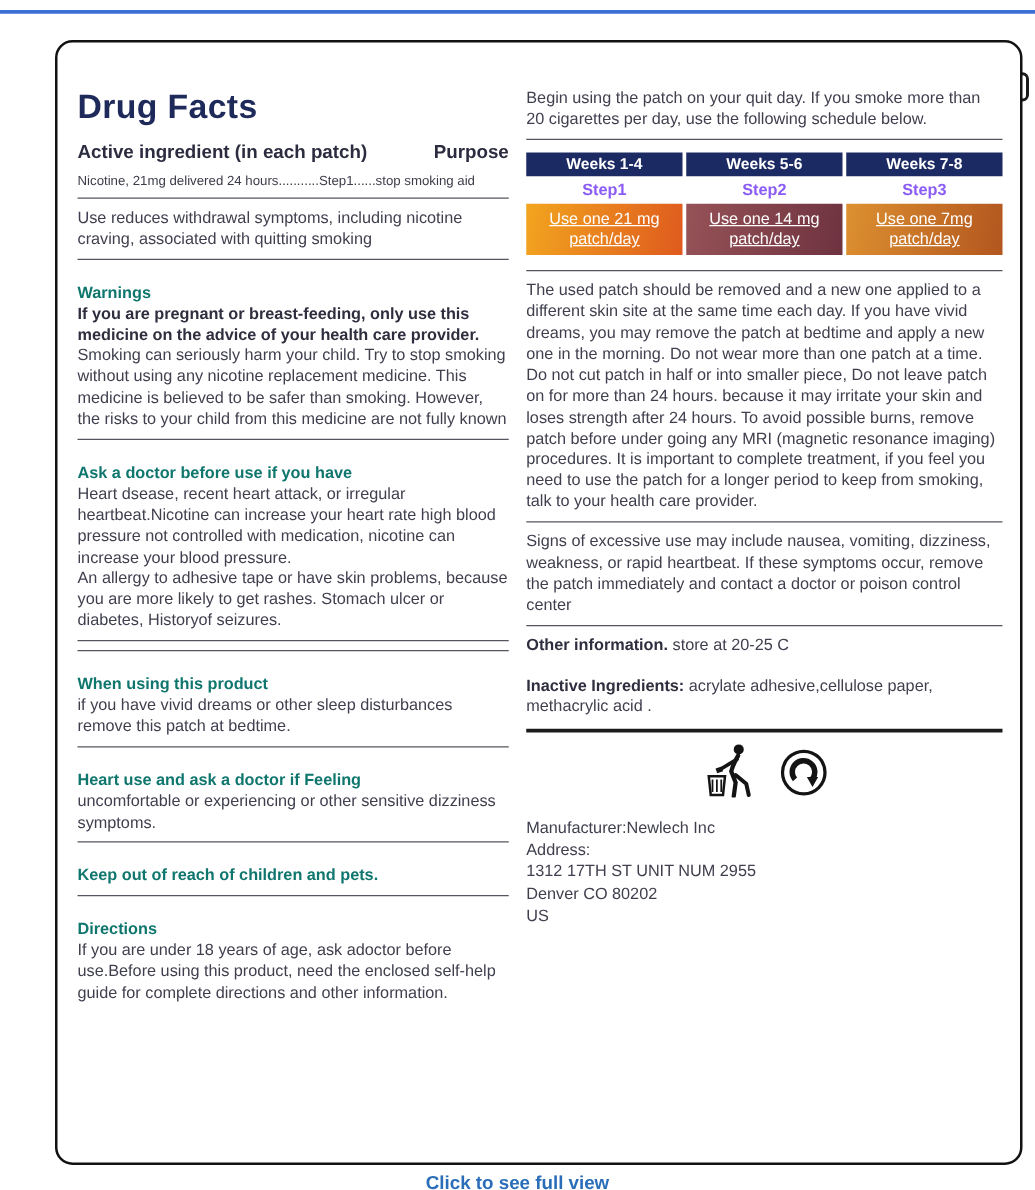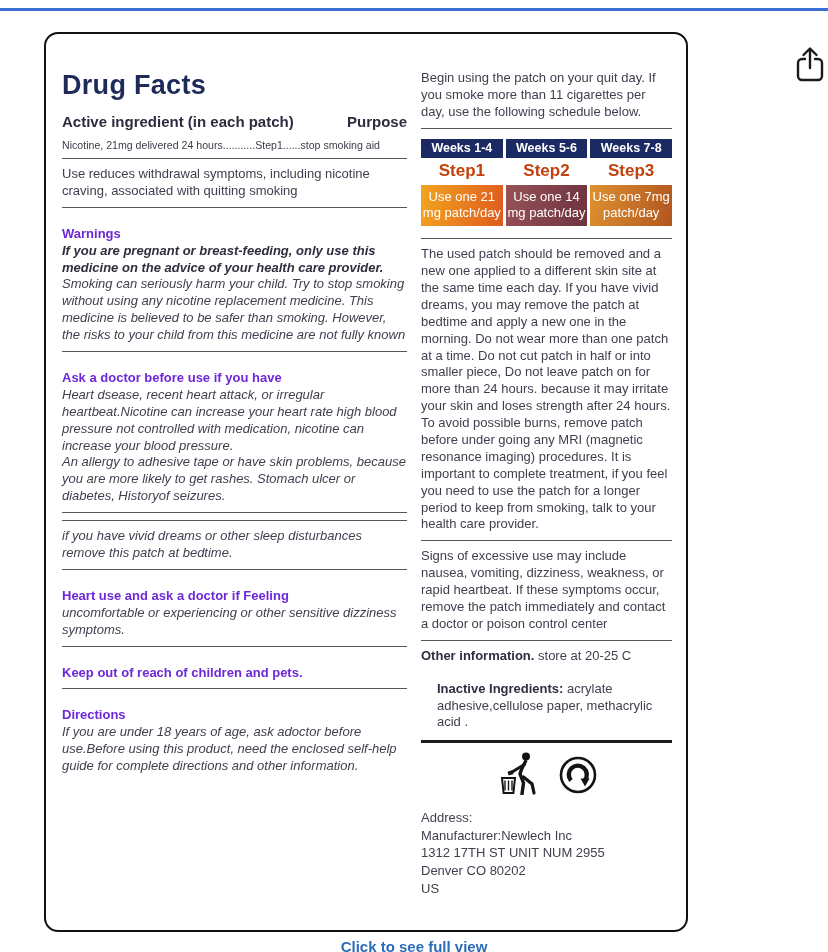--- a/index.html
+++ b/index.html
@@ -5,46 +5,46 @@
   * { box-sizing: border-box; }
   html,body { margin:0; padding:0; background:#ffffff; }
   body { font-family:"Liberation Sans", sans-serif; }
   .screen { position:relative; width:828px; height:952px; background:#ffffff; overflow:hidden; }
   .topline { position:absolute; top:8px; left:0; width:828px; height:3px; background:#3b6fd4; }
 
   .share { position:absolute; top:46px; right:2px; width:32px; height:38px; cursor:pointer; }
   .share svg { display:block; }
 
   .label-box {
-    position:absolute; left:44px; top:32px; width:644px; height:900px;
+    position:absolute; left:44px; top:32px; width:774px; height:900px;
     border:2.5px solid #121212; border-radius:14px; background:#ffffff;
     padding:36px 14px 16px 16px; display:flex; gap:14px;
   }
   .col { min-width:0; }
   .col-left { width:345px; flex:0 0 345px; }
   .col-right { flex:1; }
 
   .title { font-size:27px; font-weight:bold; color:#1e2a5a; letter-spacing:.3px; }
   .h-row { display:flex; justify-content:space-between; align-items:baseline;
            font-weight:bold; font-size:15px; color:#2c2c40; margin-top:12px; }
   .tiny { font-size:10.6px; color:#3c3c4a; margin-top:9px; white-space:nowrap; overflow:hidden; }
 
   p { font-size:13px; line-height:1.3; color:#3f3f4e; margin:6px 0 7px; }
-  .bold-line { font-size:13px; font-weight:bold; color:#6d28d9; line-height:1.3; margin-top:18px; }
+  .bold-line { font-size:13px; font-weight:bold; color:#0f766e; line-height:1.3; margin-top:18px; }
   b { color:#2e2e3e; }
   hr.divider { border:none; border-top:1.4px solid #55555f; margin:7px 0; }
   hr.thick { border:none; border-top:3px solid #1c1c1c; margin:9px 0 6px; }
-  .section p { margin-top:0;font-style:italic; }
+  .section p { margin-top:0; }
 
   .sched { display:flex; flex-direction:column; gap:2px; margin:10px 0 12px; }
   .sched-row { display:flex; gap:3px; }
   .cell { flex:1 1 0; text-align:center; }
   .week { background:#1b2a63; color:#ffffff; font-weight:bold; font-size:12.5px; padding:2px 0 3px; }
-  .step { color:#c2410c; font-weight:bold; font-size:17px; padding:1px 0 2px; }
-  .dose { color:#ffffff; font-size:13px; line-height:1.25; padding:4px 0 5px; }
+  .step { color:#8b5cf6; font-weight:bold; font-size:13px; padding:1px 0 2px; }
+  .dose { color:#ffffff; font-size:13px; line-height:1.25; padding:4px 0 5px;text-decoration:underline; }
   .dose-1 { background:linear-gradient(100deg,#f2a51f,#df5a1e); }
   .dose-2 { background:linear-gradient(100deg,#965257,#6e3340); }
   .dose-3 { background:linear-gradient(100deg,#dd9030,#b2561f); }
 
   .icons-row { display:flex; justify-content:center; align-items:flex-end; gap:20px; margin:8px 0 10px; }
 
   .mfg div { font-size:13px; line-height:1.35; color:#3f3f4e; }
 
   .footer-link { position:absolute; top:938px; left:0; width:828px; text-align:center;
                  color:#2a6db8; font-size:15px; font-weight:bold; cursor:pointer; }
@@ -92,20 +92,21 @@
         <p style="margin-bottom:0;">Heart dsease, recent heart attack, or irregular heartbeat.Nicotine can increase your heart rate high blood pressure not controlled with medication, nicotine can increase your blood pressure.</p>
         <p>An allergy to adhesive tape or have skin problems, because you are more likely to get rashes. Stomach ulcer or diabetes, Historyof seizures.</p>
       </div>
 
       <hr class="divider">
 
 
       <hr class="divider">
 
       <div class="section">
+        <div class="bold-line">When using this product</div>
         <p>if you have vivid dreams or other sleep disturbances remove this patch at bedtime.</p>
       </div>
 
       <hr class="divider">
 
       <div class="section">
         <div class="bold-line">Heart use and ask a doctor if Feeling</div>
         <p>uncomfortable or experiencing or other sensitive dizziness symptoms.</p>
       </div>
 
@@ -115,21 +116,21 @@
 
       <hr class="divider">
 
       <div class="section">
         <div class="bold-line">Directions</div>
         <p>If you are under 18 years of age, ask adoctor before use.Before using this product, need the enclosed self-help guide for complete directions and other information.</p>
       </div>
     </div>
 
     <div class="col col-right">
-      <p style="margin-top:0;">Begin using the patch on your quit day. If you smoke more than 11 cigarettes per day, use the following schedule below.</p>
+      <p style="margin-top:0;">Begin using the patch on your quit day. If you smoke more than 20 cigarettes per day, use the following schedule below.</p>
 
       <hr class="divider">
 
       <div class="sched">
         <div class="sched-row">
           <div class="cell week">Weeks 1-4</div>
           <div class="cell week">Weeks 5-6</div>
           <div class="cell week">Weeks 7-8</div>
         </div>
         <div class="sched-row">
@@ -148,21 +149,21 @@
 
       <p>The used patch should be removed and a new one applied to a different skin site at the same time each day. If you have vivid dreams, you may remove the patch at bedtime and apply a new one in the morning. Do not wear more than one patch at a time. Do not cut patch in half or into smaller piece, Do not leave patch on for more than 24 hours. because it may irritate your skin and loses strength after 24 hours. To avoid possible burns, remove patch before under going any MRI (magnetic resonance imaging) procedures. It is important to complete treatment, if you feel you need to use the patch for a longer period to keep from smoking, talk to your health care provider.</p>
 
       <hr class="divider">
 
       <p>Signs of excessive use may include nausea, vomiting, dizziness, weakness, or rapid heartbeat. If these symptoms occur, remove the patch immediately and contact a doctor or poison control center</p>
 
       <hr class="divider">
 
       <p style="margin-bottom:16px;"><b>Other information.</b> <span>store at 20-25 C</span></p>
-      <p style="margin-top:0;margin-left:16px;"><b>Inactive Ingredients:</b> <span>acrylate adhesive,cellulose paper, methacrylic acid .</span></p>
+      <p style="margin-top:0;"><b>Inactive Ingredients:</b> <span>acrylate adhesive,cellulose paper, methacrylic acid .</span></p>
 
       <hr class="thick">
 
       <div class="icons-row">
         <span>
           <svg width="42" height="44" viewBox="0 0 42 44" fill="none">
             <path d="M6 27 h13 l-1.6 15 h-9.8 Z" fill="none" stroke="#141414" stroke-width="2"></path>
             <path d="M9 29.5 v10 M12.5 29.5 v10 M16 29.5 v10" stroke="#141414" stroke-width="1.4"></path>
             <rect x="12" y="20" width="5" height="4" fill="#141414" transform="rotate(-18 14 22)"></rect>
             <circle cx="30" cy="5.5" r="4" fill="#141414"></circle>
@@ -174,22 +175,22 @@
         <span>
           <svg width="40" height="40" viewBox="0 0 40 40" fill="none">
             <circle cx="20" cy="20" r="17" stroke="#141414" stroke-width="2.6" fill="none"></circle>
             <path d="M13 25.5 A 9 9 0 1 1 27 25" stroke="#141414" stroke-width="4.4" fill="none"></path>
             <polygon points="22.5,23.5 31.5,23.5 27,31.5" fill="#141414"></polygon>
           </svg>
         </span>
       </div>
 
       <div class="mfg">
+        <div>Manufacturer:Newlech Inc</div>
         <div>Address:</div>
-        <div>Manufacturer:Newlech Inc</div>
         <div>1312 17TH ST UNIT NUM 2955</div>
         <div>Denver CO 80202</div>
         <div>US</div>
       </div>
     </div>
 
   </div>
 
   <div class="footer-link">Click to see full view</div>
 

